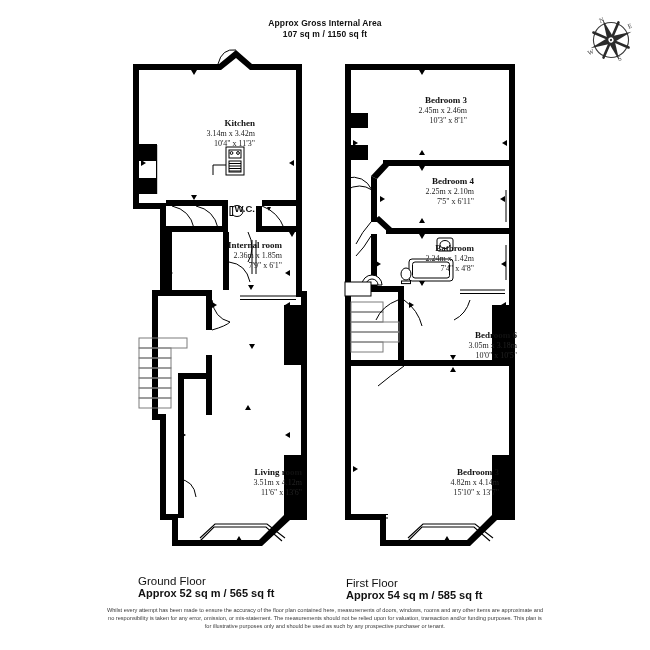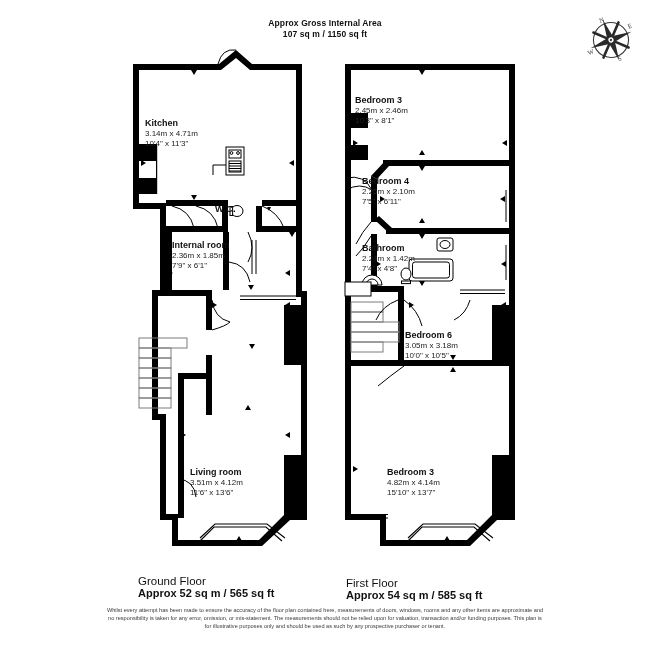--- a/index.html
+++ b/index.html
@@ -42,23 +42,24 @@
   }
 
   
   #plans {
     left: 0; top: 0; width: 650px; height: 650px;
     pointer-events: none;
   }
 
   
   .room-label {
-    text-align: left;
+    text-align: right;
     line-height: 10.5px;
     white-space: nowrap;
+    font-family: Liberation Serif, serif;
   }
   .room-label .rname {
     font-size: 9px;
     font-weight: bold;
     color: #111;
     display: block;
   }
   .room-label .rdim {
     font-size: 8px;
     font-weight: normal;
@@ -351,25 +352,25 @@
         <polygon points="450,372 456,372 453,367"></polygon>
         <polygon points="353,466 353,472 358,469"></polygon>
         <polygon points="506,466 506,472 501,469"></polygon>
         <polygon points="444,541 450,541 447,536"></polygon>
       </g>
     </g>
   </svg>
 
   <div class="room-label abs" style="left:145px; top:118px; width:110px;">
     <span class="rname">Kitchen</span>
-    <span class="rdim">3.14m x 4.71m</span>
+    <span class="rdim">3.14m x 3.42m</span>
     <span class="rdim">10'4" x 11'3"</span>
   </div>
 
-  <div class="wc-label abs" style="left:215px; top:203px; width:46px; text-align:left;">W.C.</div>
+  <div class="wc-label abs" style="left:209px; top:203px; width:46px; text-align:right;">W.C.</div>
 
   <div class="room-label abs" style="left:172px; top:240px; width:110px;">
     <span class="rname">Internal room</span>
     <span class="rdim">2.36m x 1.85m</span>
     <span class="rdim">7'9" x 6'1"</span>
   </div>
 
 
   <div class="room-label abs" style="left:190px; top:467px; width:112px;">
     <span class="rname">Living room</span>

